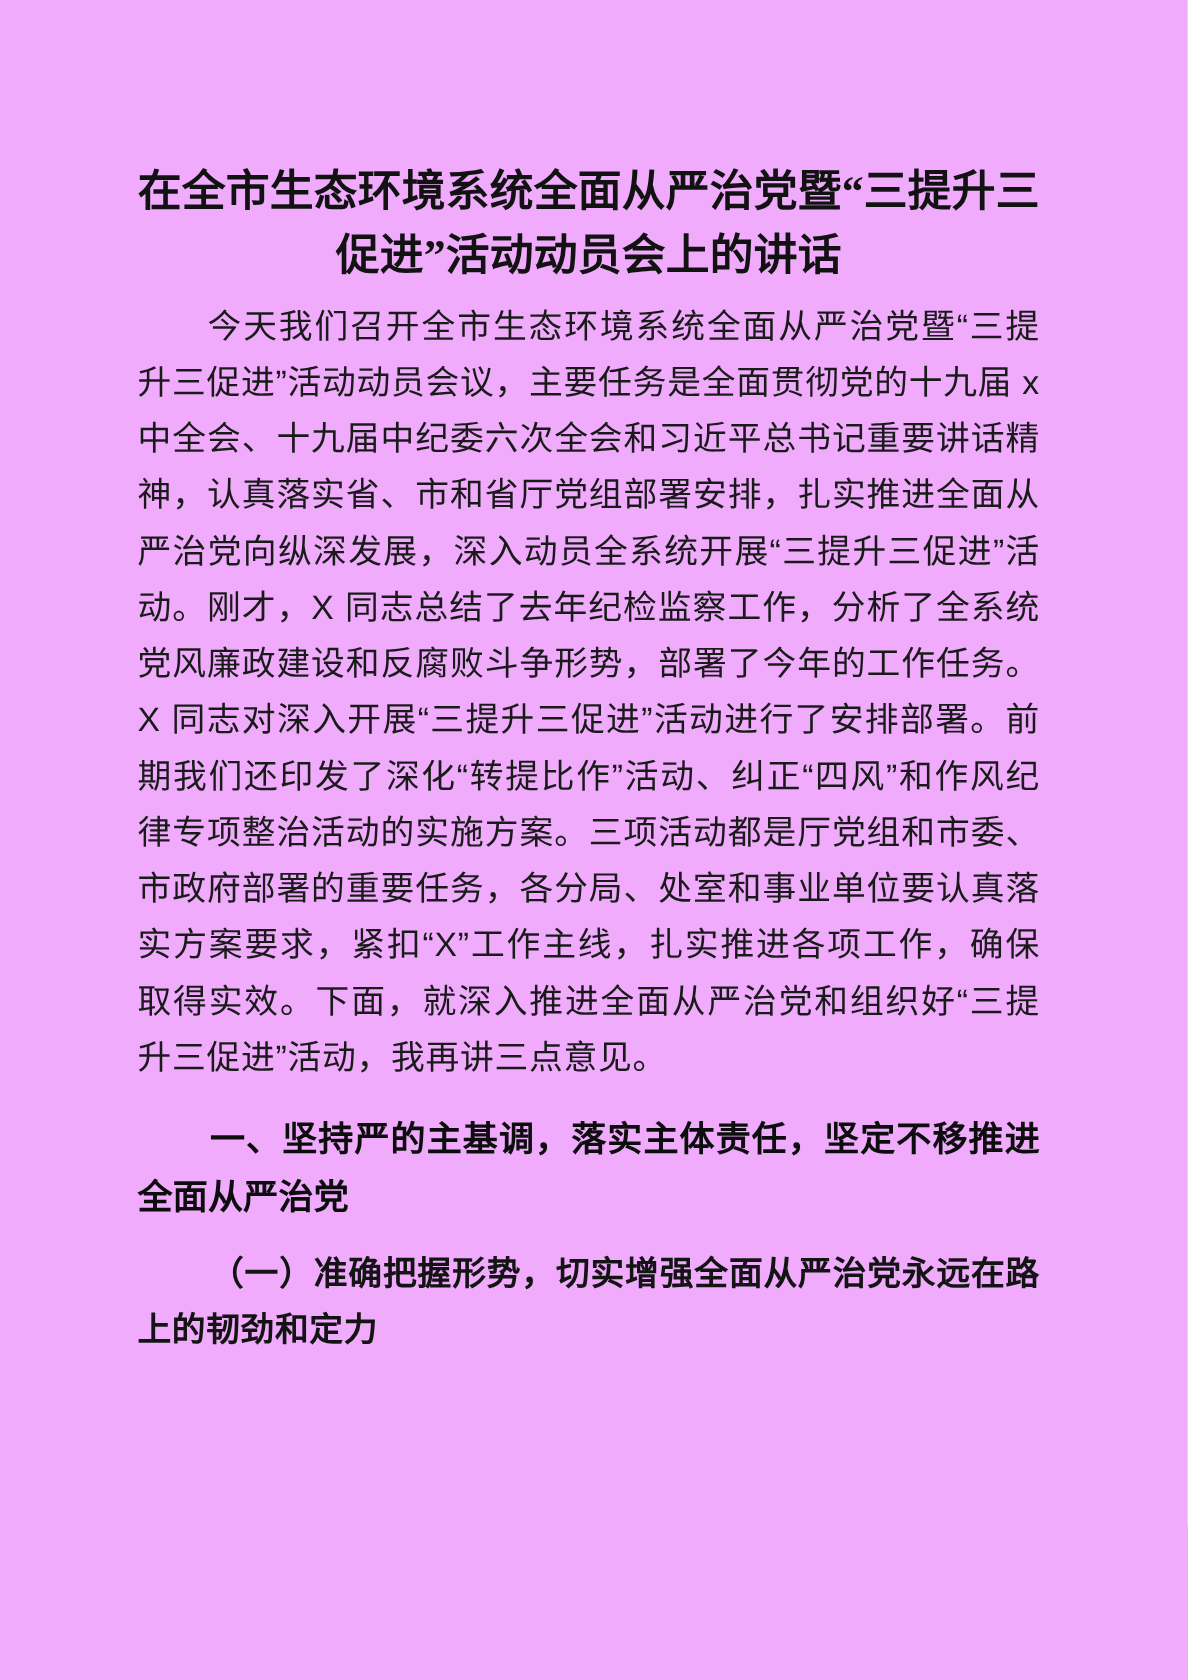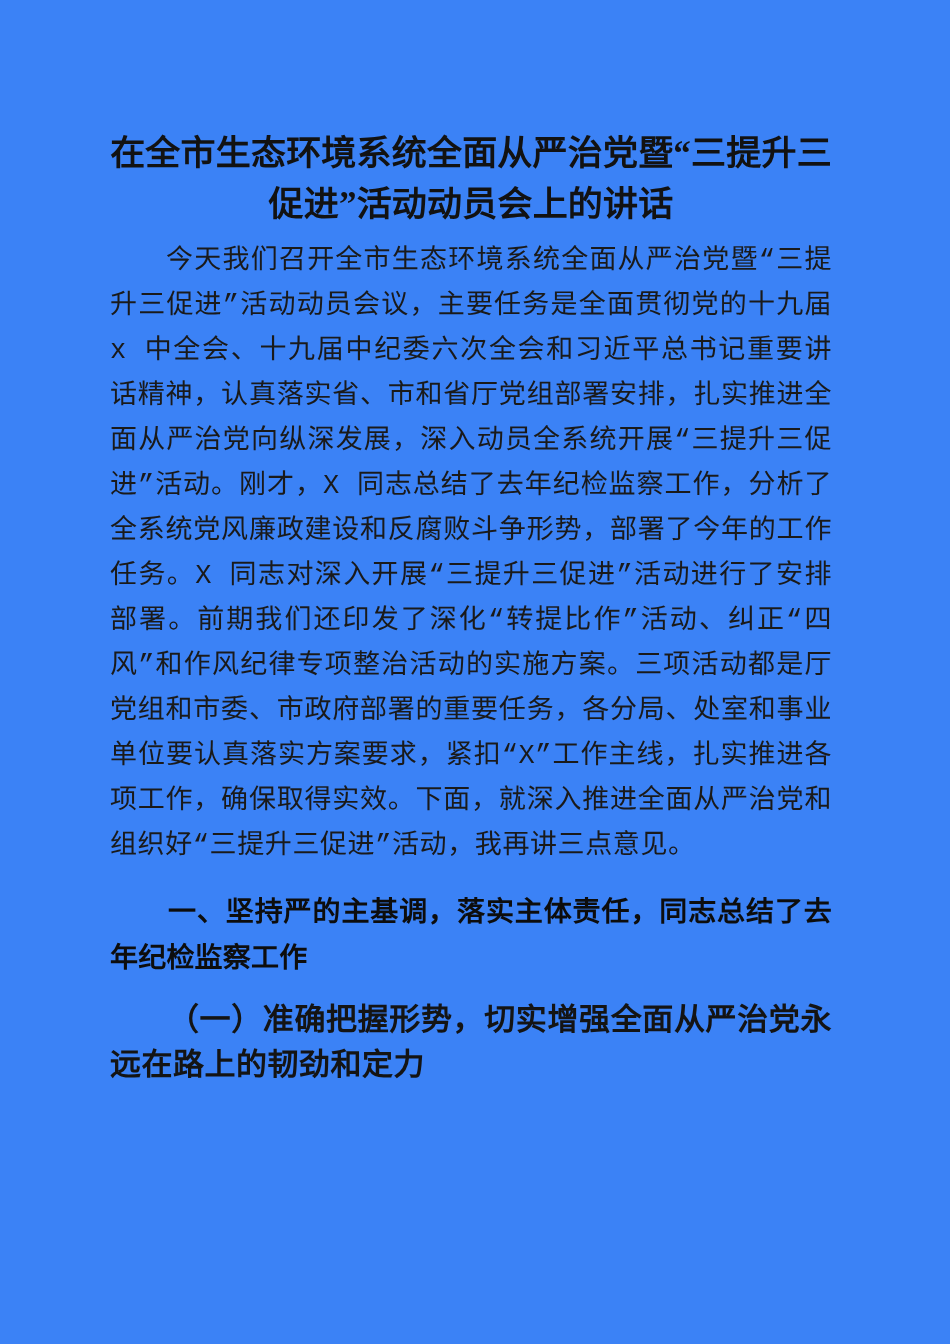--- a/index.html
+++ b/index.html
@@ -14,21 +14,21 @@
     font-family: "Liberation Serif", "DejaVu Serif", serif;
     color: #000000;
     overflow: hidden;
     -webkit-font-smoothing: antialiased;
   }
 
   .page {
     position: relative;
     width: 950px;
     height: 1344px;
-    background: #3b82f6;
+    background: #f0abfc;
     box-sizing: border-box;
   }
 
   
   .content {
     position: absolute;
     left: 110px;
     top: 0;
     width: 722px;
   }
@@ -59,21 +59,21 @@
     color: #1a1a1a;
   }
 
   
   .body-para {
     margin: 0;
     padding-top: 9px;
     text-indent: 56px;
     text-align: justify;
     text-justify: inter-ideograph;
-    font-family: Liberation Mono, monospace;
+    font-family: Liberation Sans, sans-serif;
     font-size: 27px;
     line-height: 45px;
     letter-spacing: 0.6px;
     color: #1a1a1a;
     word-break: break-all;
   }
 
   
   .h1-line {
     margin: 0;
@@ -92,36 +92,36 @@
 
   
   .h2-line {
     margin: 0;
     padding-top: 16px;
     text-indent: 58px;
     text-align: justify;
     text-justify: inter-ideograph;
     font-family: "Liberation Serif", "DejaVu Serif", serif;
     font-weight: bold;
-    font-size: 31px;
+    font-size: 27px;
     line-height: 45px;
     letter-spacing: 0.5px;
     color: #141414;
     word-break: break-all;
   }
 </style>
 </head>
 <body>
 
 <div class="page">
   <div class="content">
 
     <h1 class="doc-title">在全市生态环境系统全面从严治党暨“三提升三促进”活动动员会上的讲话</h1>
 
 
     <p class="body-para">今天我们召开全市生态环境系统全面从严治党暨“三提升三促进”活动动员会议，主要任务是全面贯彻党的十九届 x 中全会、十九届中纪委六次全会和习近平总书记重要讲话精神，认真落实省、市和省厅党组部署安排，扎实推进全面从严治党向纵深发展，深入动员全系统开展“三提升三促进”活动。刚才，X 同志总结了去年纪检监察工作，分析了全系统党风廉政建设和反腐败斗争形势，部署了今年的工作任务。X 同志对深入开展“三提升三促进”活动进行了安排部署。前期我们还印发了深化“转提比作”活动、纠正“四风”和作风纪律专项整治活动的实施方案。三项活动都是厅党组和市委、市政府部署的重要任务，各分局、处室和事业单位要认真落实方案要求，紧扣“X”工作主线，扎实推进各项工作，确保取得实效。下面，就深入推进全面从严治党和组织好“三提升三促进”活动，我再讲三点意见。</p>
 
-    <p class="h1-line">一、坚持严的主基调，落实主体责任，同志总结了去年纪检监察工作</p>
+    <p class="h1-line">一、坚持严的主基调，落实主体责任，坚定不移推进全面从严治党</p>
 
     <p class="h2-line">（一）准确把握形势，切实增强全面从严治党永远在路上的韧劲和定力</p>
 
   </div>
 </div>
 
 </body></html>

